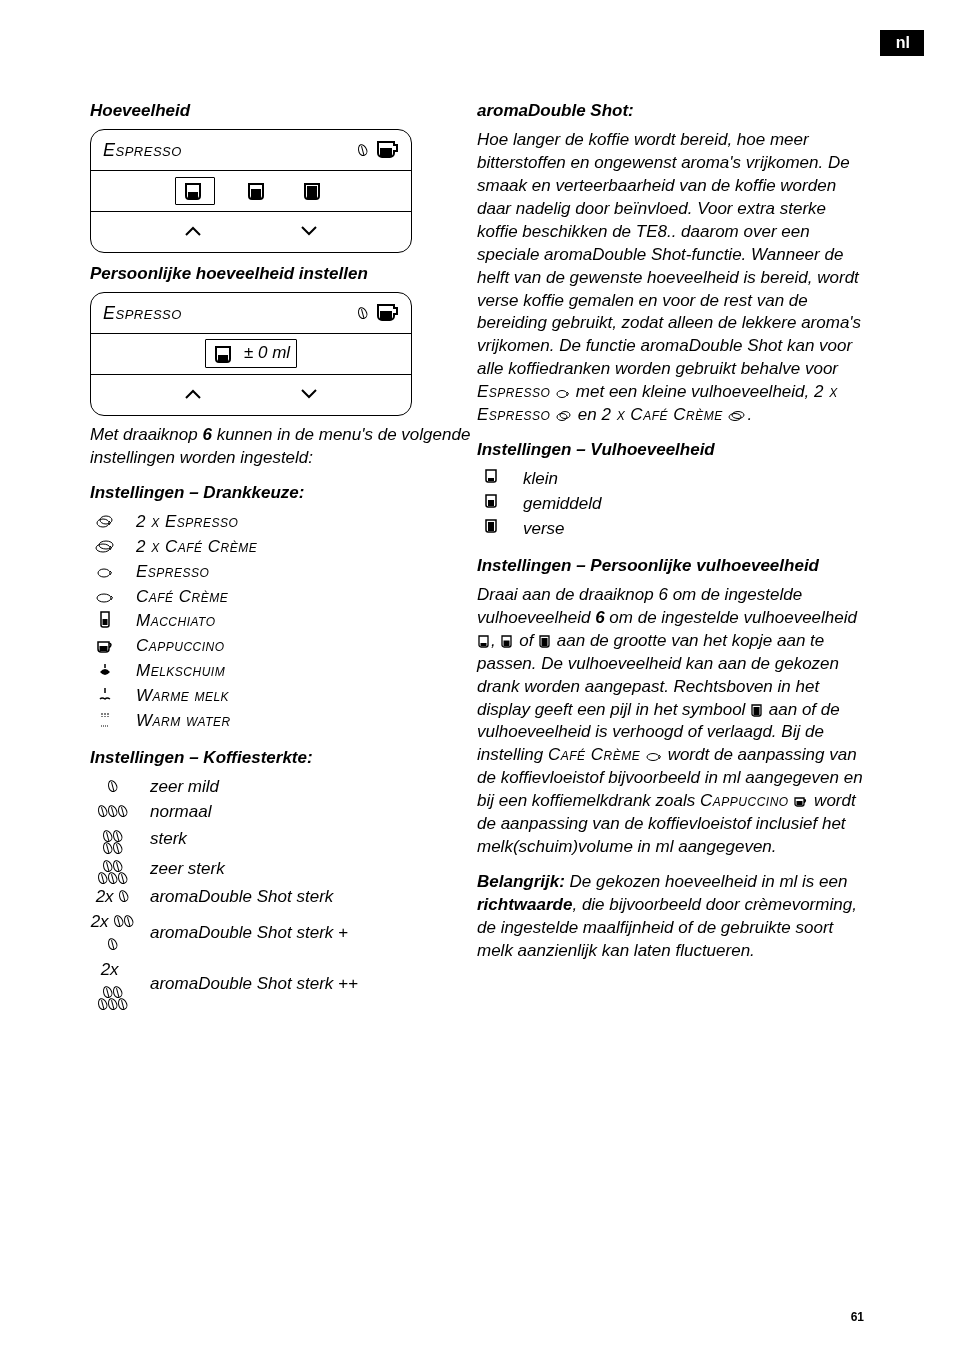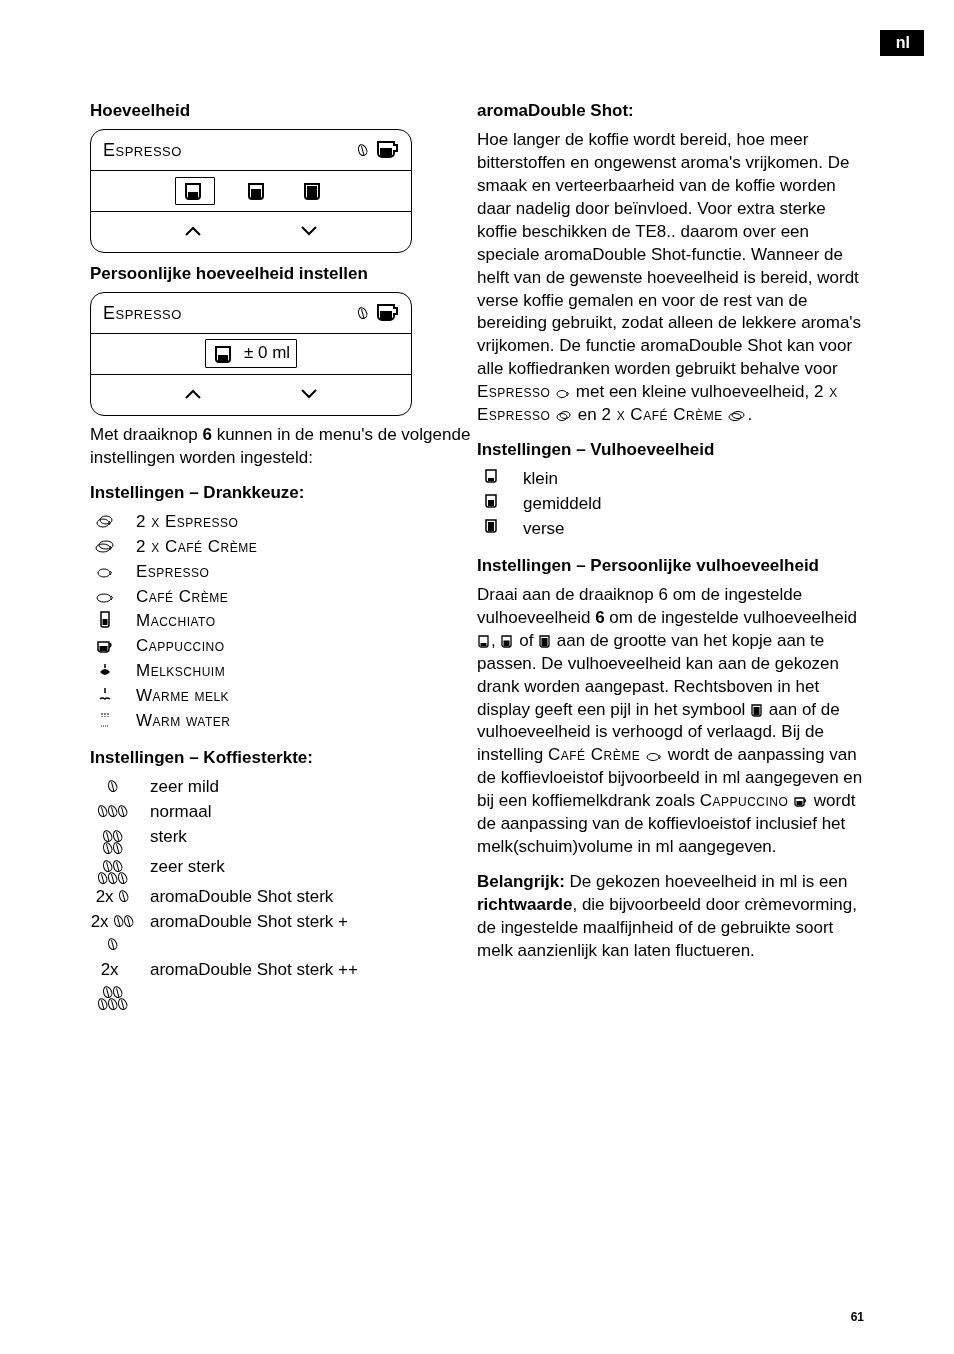--- a/index.html
+++ b/index.html
@@ -28,20 +28,21 @@
   .pagenum {
     position: absolute;
     bottom: 30px;
     right: 60px;
     font-weight: bold;
     font-size: 12px;
   }
   .columns {
     display: flex;
     margin-top: 60px;
+    font-style: italic;
   }
   .col {
     flex: 1 1 0;
     font-size: 17px;
     line-height: 1.35;
   }
   .h {
     font-weight: bold;
     margin: 10px 0 6px 0;
   }
@@ -85,20 +86,21 @@
   .center-split {
     width:100%; display:flex; justify-content:center; gap:100px;
   }
   
   svg.icon { vertical-align: -2px; }
   .list {
     margin: 4px 0 14px 0;
   }
   .list-row {
     display:flex;
+    align-items:center;
     gap:16px;
     margin: 2px 0;
   }
   .list-row .iconcell { width: 30px; text-align:center; flex:none;}
   .smallcaps { font-variant: small-caps; letter-spacing: 0.5px; }
   .strength-list .list-row .iconcell { width:44px; }
   .bean { display:inline-block; width:7px; height:10px; border:1.2px solid #000; border-radius:50% 50% 50% 50% / 60% 60% 40% 40%; transform: rotate(-20deg); margin:0 0.5px; position:relative;}
   .bean::after{content:"";position:absolute;left:45%;top:5%;width:1px;height:90%;background:#000;transform:rotate(5deg);}
   .beanrow { display:inline-flex; flex-direction:column; align-items:center; line-height:0.7;}
   .beanline { display:flex; }

